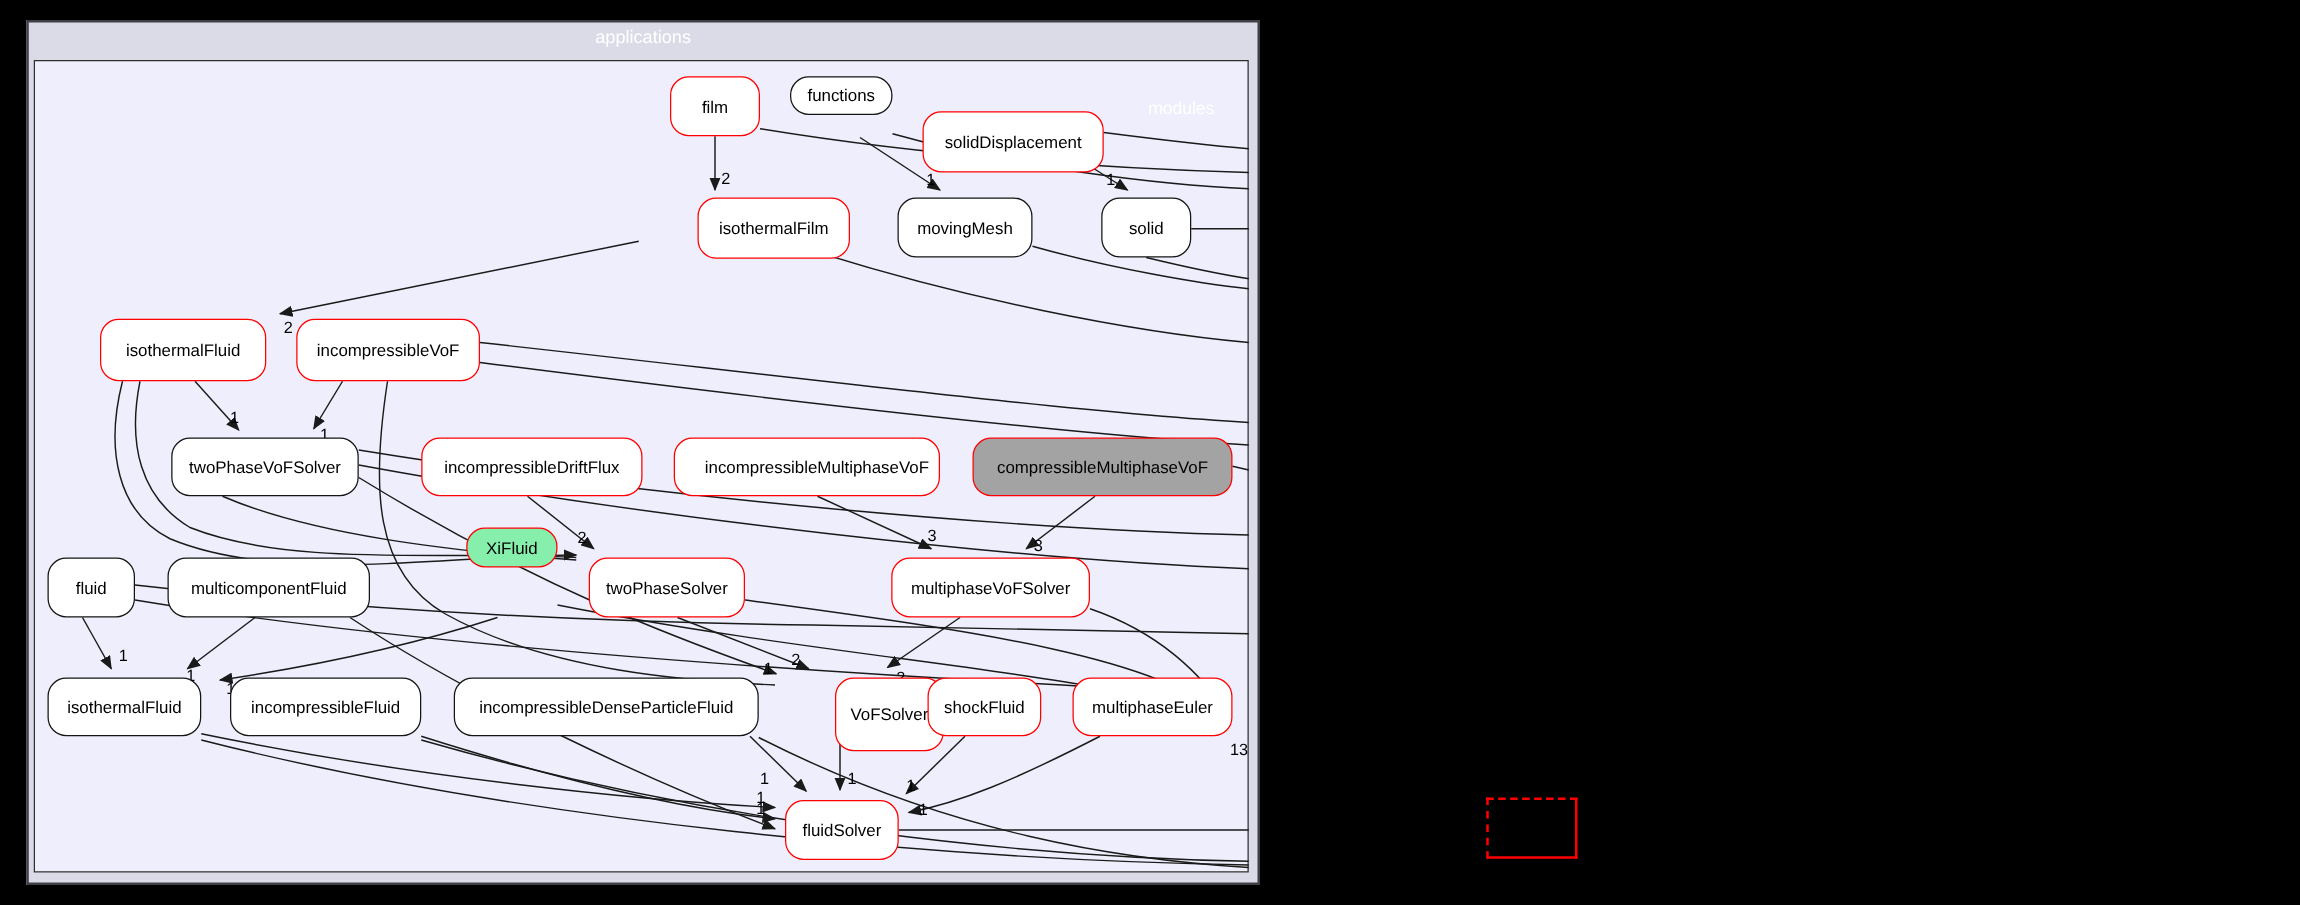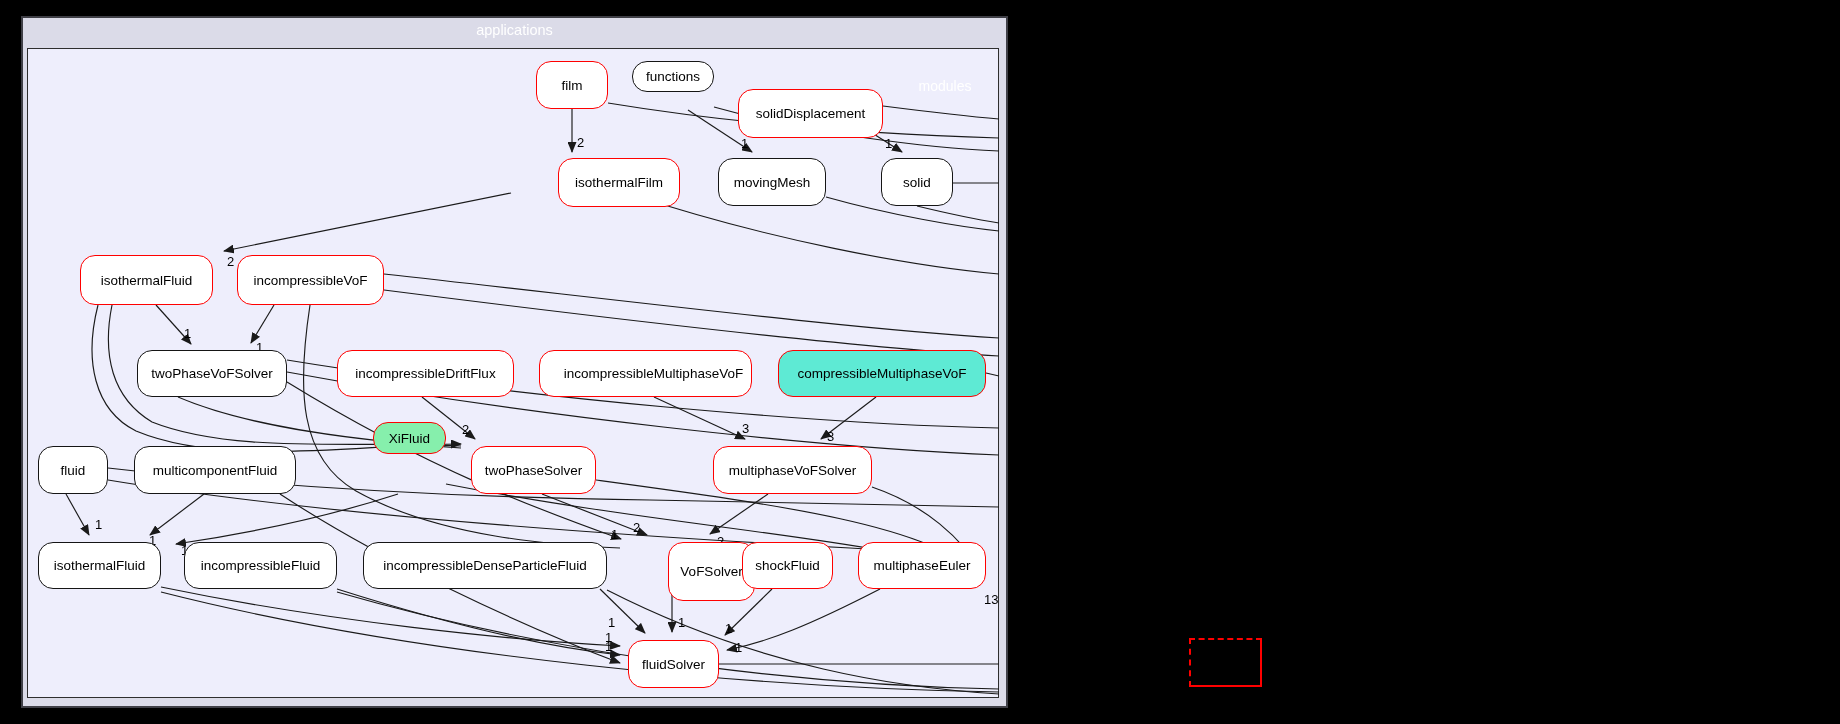--- a/index.html
+++ b/index.html
@@ -111,21 +111,21 @@
       <div class="node" style="left: 632px; top: 61px; width: 82px; height: 31px; border: 1.3px solid rgb(21, 21, 21); background: rgb(255, 255, 255);">functions</div>
       <div class="node" style="left: 738px; top: 61px; width: 145px; height: 49px; border: 1.3px solid rgb(255, 0, 0); background: rgb(255, 255, 255); margin-top: 28px;">solidDisplacement</div>
       <div class="node" style="left: 511px; top: 158px; width: 122px; height: 49px; border: 1.3px solid rgb(255, 0, 0); background: rgb(255, 255, 255); margin-left: 47px;">isothermalFilm</div>
       <div class="node" style="left: 718px; top: 158px; width: 108px; height: 48px; border: 1.3px solid rgb(21, 21, 21); background: rgb(255, 255, 255);">movingMesh</div>
       <div class="node" style="left: 881px; top: 158px; width: 72px; height: 48px; border: 1.3px solid rgb(21, 21, 21); background: rgb(255, 255, 255);">solid</div>
       <div class="node" style="left: 80px; top: 255px; width: 133px; height: 50px; border: 1.3px solid rgb(255, 0, 0); background: rgb(255, 255, 255);">isothermalFluid</div>
       <div class="node" style="left: 237px; top: 255px; width: 147px; height: 50px; border: 1.3px solid rgb(255, 0, 0); background: rgb(255, 255, 255);">incompressibleVoF</div>
       <div class="node" style="left: 137px; top: 350px; width: 150px; height: 47px; border: 1.3px solid rgb(21, 21, 21); background: rgb(255, 255, 255);">twoPhaseVoFSolver</div>
       <div class="node" style="left: 337px; top: 350px; width: 177px; height: 47px; border: 1.3px solid rgb(255, 0, 0); background: rgb(255, 255, 255);">incompressibleDriftFlux</div>
       <div class="node" style="left: 539px; top: 350px; width: 213px; height: 47px; border: 1.3px solid rgb(255, 0, 0); background: rgb(255, 255, 255); padding-left: 16px;">incompressibleMultiphaseVoF</div>
-      <div class="node" style="left: 778px; top: 350px; width: 208px; height: 47px; border: 1.3px solid rgb(255, 0, 0); background: #5eead4;">compressibleMultiphaseVoF</div>
+      <div class="node" style="left: 778px; top: 350px; width: 208px; height: 47px; border: 1.3px solid rgb(255, 0, 0); background: #a3a3a3;">compressibleMultiphaseVoF</div>
       <div class="node" style="left: 38px; top: 446px; width: 70px; height: 48px; border: 1.3px solid rgb(21, 21, 21); background: rgb(255, 255, 255);">fluid</div>
       <div class="node" style="left: 134px; top: 446px; width: 162px; height: 48px; border: 1.3px solid rgb(21, 21, 21); background: rgb(255, 255, 255);">multicomponentFluid</div>
       <div class="node" style="left: 373px; top: 422px; width: 73px; height: 32px; border: 1.3px solid rgb(255, 0, 0); background: #86efac;">XiFluid</div>
       <div class="node" style="left: 471px; top: 446px; width: 125px; height: 48px; border: 1.3px solid rgb(255, 0, 0); background: rgb(255, 255, 255);">twoPhaseSolver</div>
       <div class="node" style="left: 713px; top: 446px; width: 159px; height: 48px; border: 1.3px solid rgb(255, 0, 0); background: rgb(255, 255, 255);">multiphaseVoFSolver</div>
       <div class="node" style="left: 38px; top: 542px; width: 123px; height: 47px; border: 1.3px solid rgb(21, 21, 21); background: rgb(255, 255, 255);">isothermalFluid</div>
       <div class="node" style="left: 184px; top: 542px; width: 153px; height: 47px; border: 1.3px solid rgb(21, 21, 21); background: rgb(255, 255, 255);">incompressibleFluid</div>
       <div class="node" style="left: 363px; top: 542px; width: 244px; height: 47px; border: 1.3px solid rgb(21, 21, 21); background: rgb(255, 255, 255);">incompressibleDenseParticleFluid</div>
       <div class="node" style="left: 668px; top: 542px; width: 87px; height: 59px; border: 1.3px solid rgb(255, 0, 0); background: rgb(255, 255, 255);">VoFSolver</div>
       <div class="node" style="left: 742px; top: 542px; width: 91px; height: 47px; border: 1.3px solid rgb(255, 0, 0); background: rgb(255, 255, 255);">shockFluid</div>

